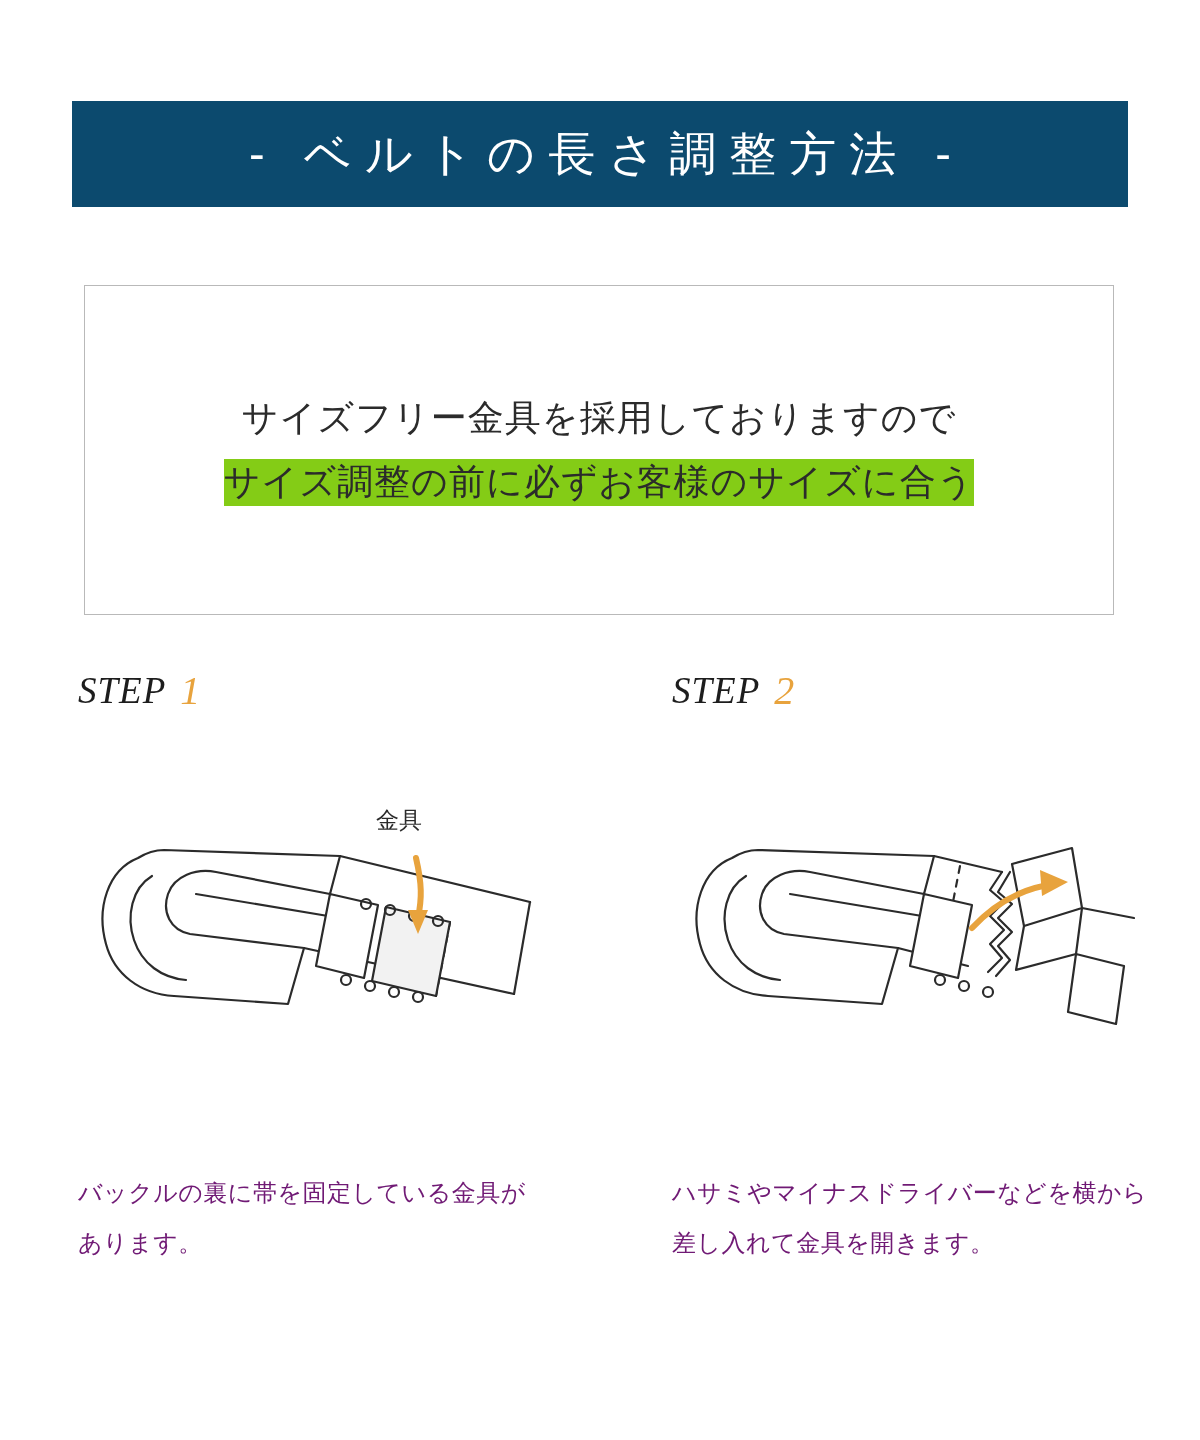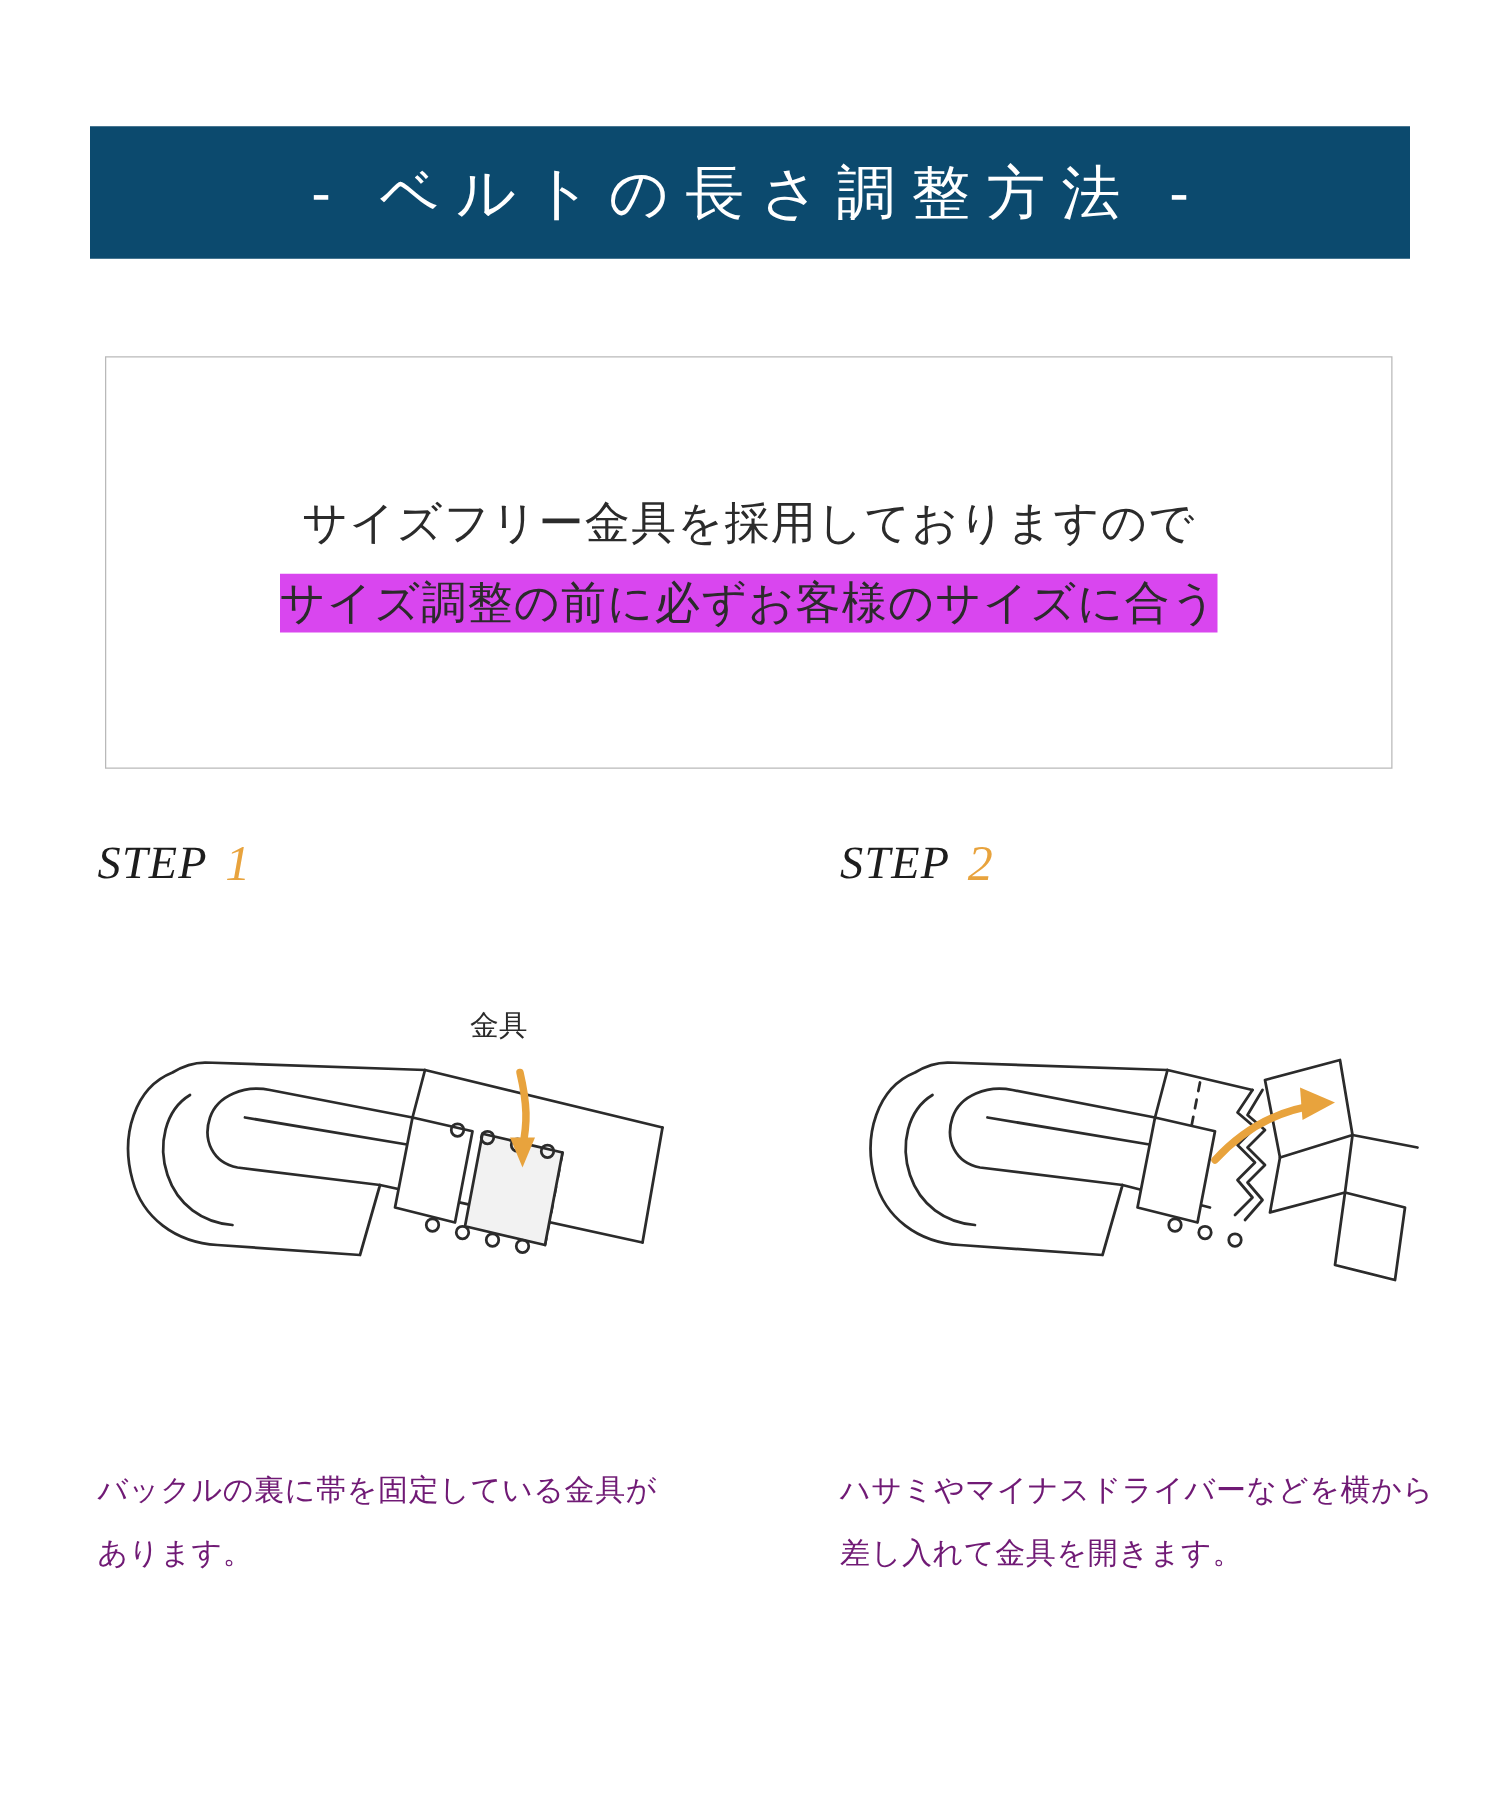--- a/index.html
+++ b/index.html
@@ -52,21 +52,21 @@
     justify-content: center;
   }
   .intro-line {
     font-size: 36px;
     line-height: 64px;
     letter-spacing: 1px;
     white-space: nowrap;
     color: #2b2b2b;
   }
   .intro-line.hl > span {
-    background: #d946ef;
+    background: #84cc16;
     padding: 2px 0 4px 0;
     box-decoration-break: clone;
     -webkit-box-decoration-break: clone;
   }
 
   
   .steps {
     position: absolute;
     left: 0;
     top: 660px;

